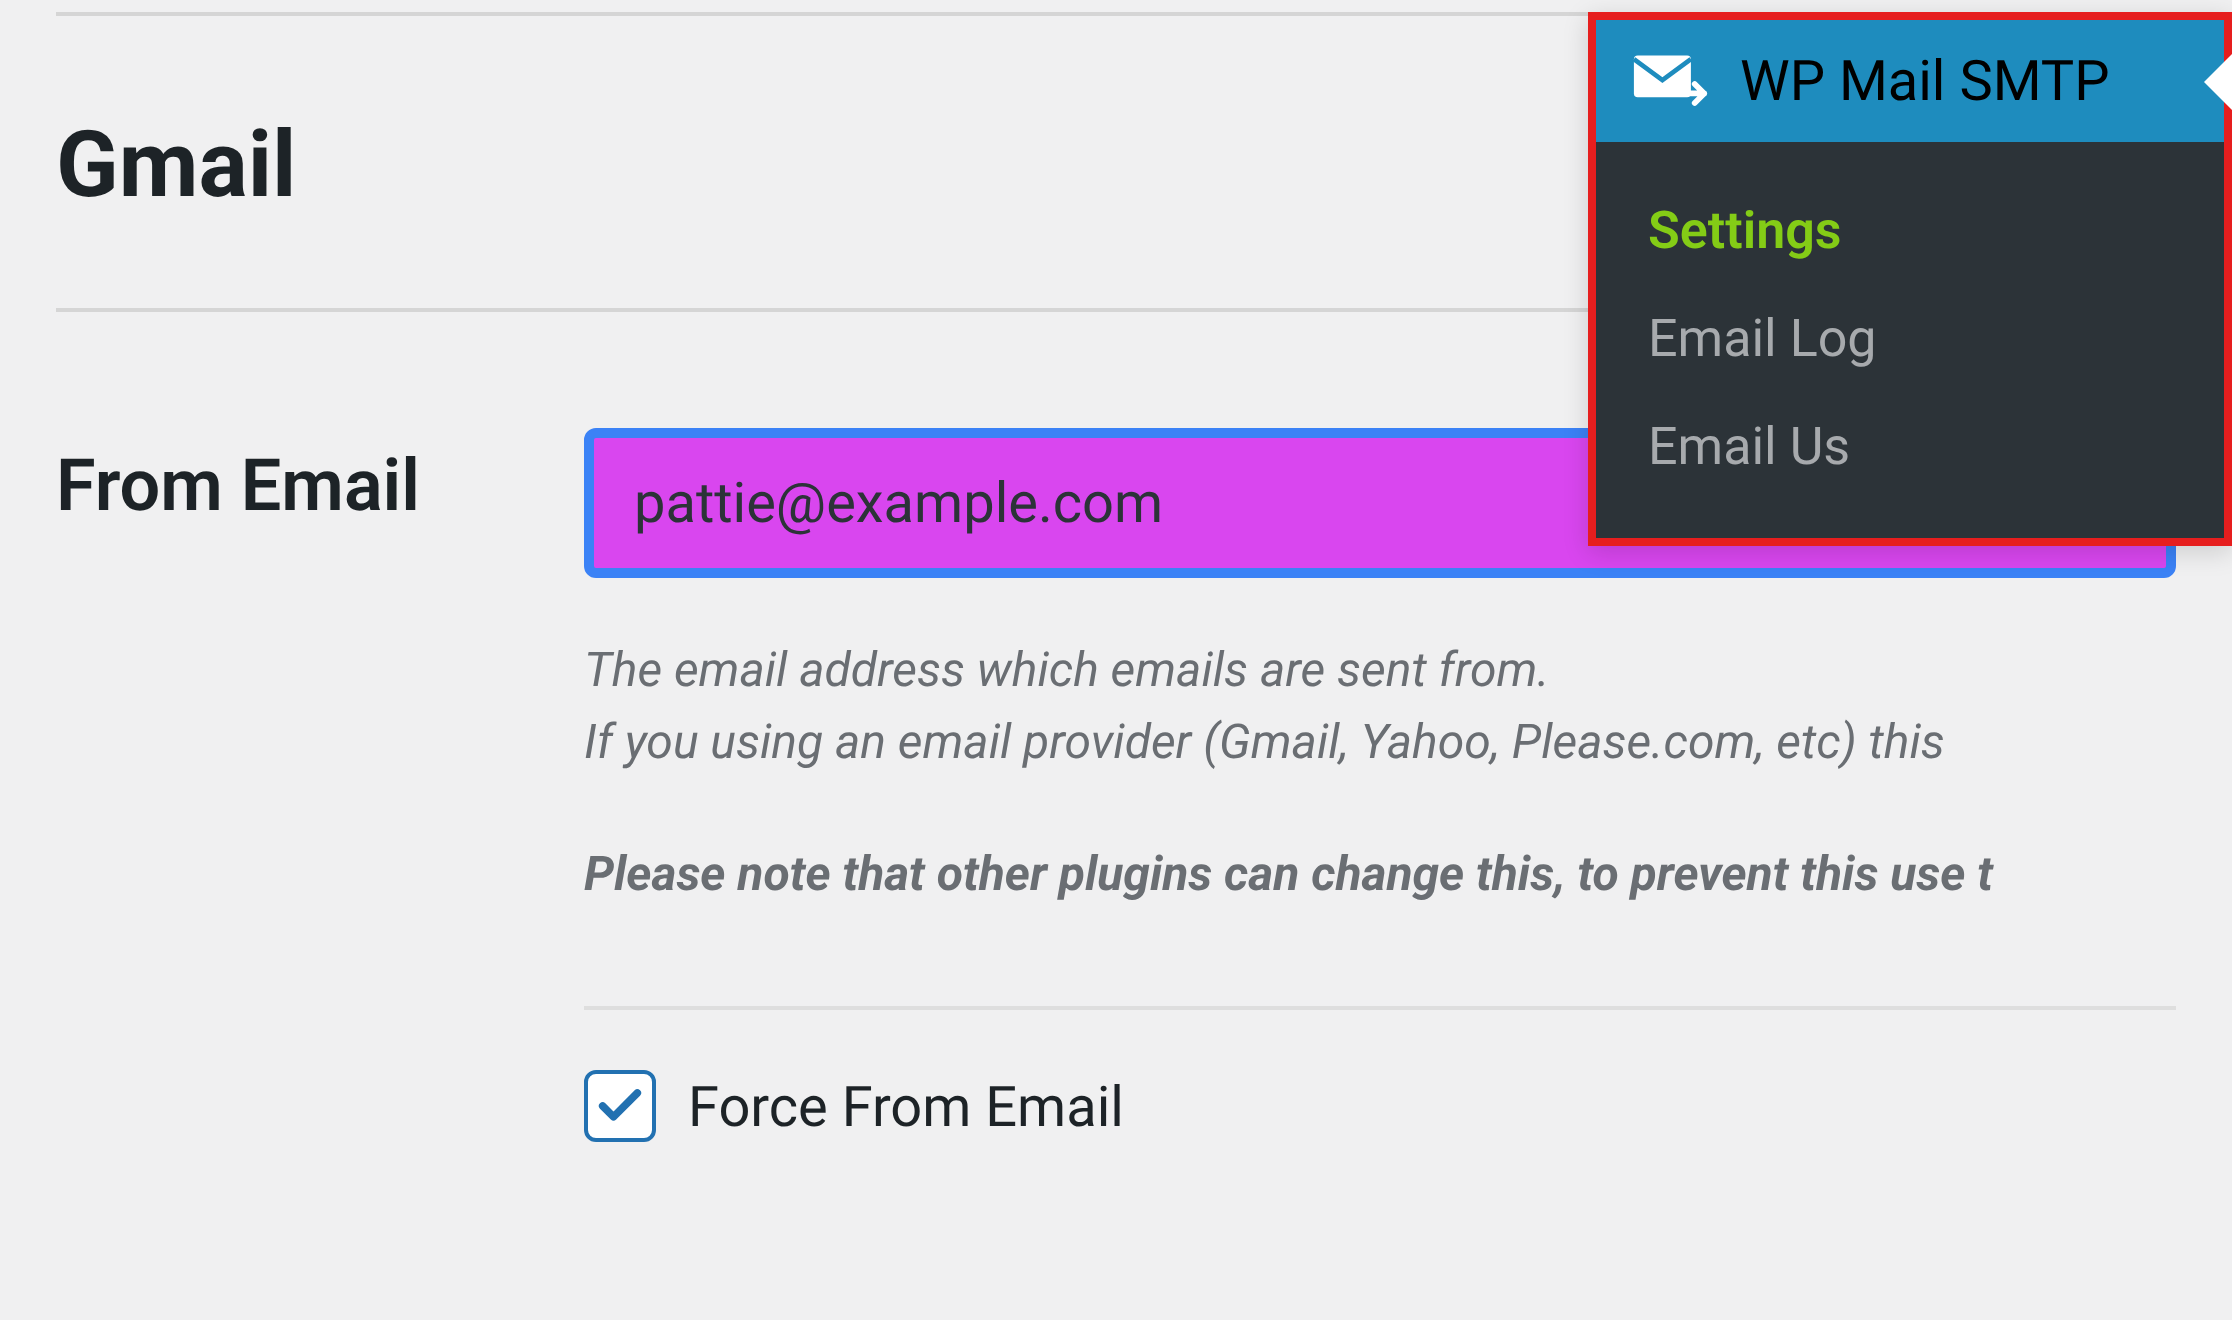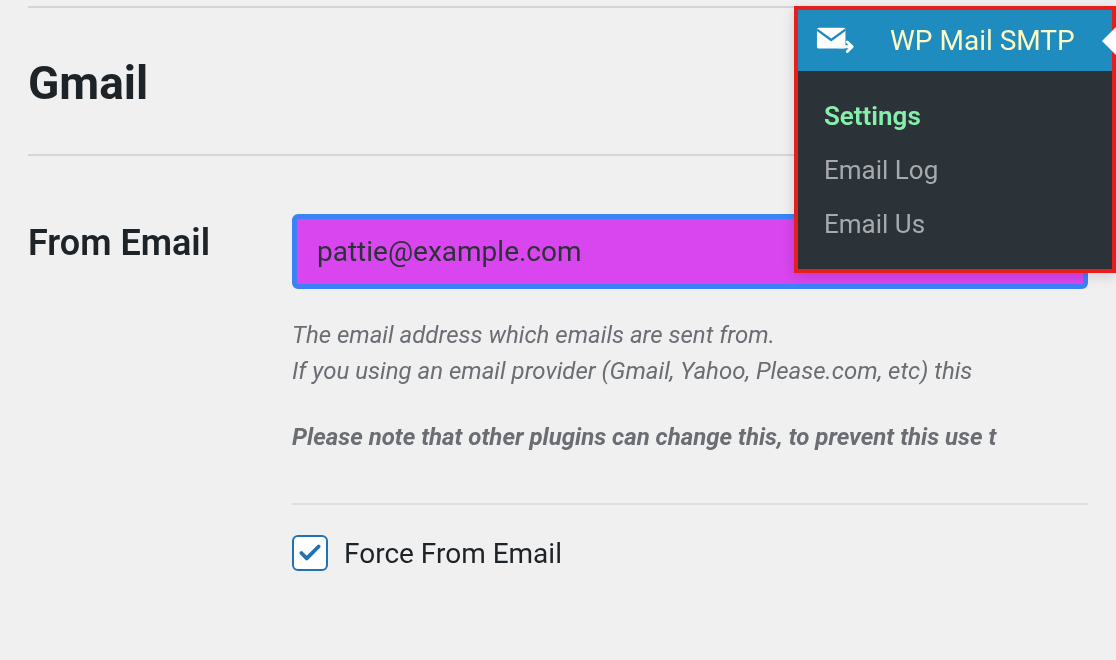--- a/index.html
+++ b/index.html
@@ -138,22 +138,21 @@
     
     .flyout-header-icon svg {
       width: 38px;
       height: 30px;
       display: block;
     }
     
     .flyout-header-title {
       font-size: 28px;
       font-weight: 400;
-      color: #fef9c3;
-      margin-left: 20px;
+      color: #000000;
     }
     
     .flyout-pointer {
       position: absolute;
       right: -4px;
       top: 50%;
       transform: translateY(-50%);
       width: 0;
       height: 0;
       border-top: 14px solid transparent;
@@ -167,21 +166,21 @@
     }
     
     .flyout-item {
       padding: 12px 26px;
       font-size: 26px;
       color: #a7aaad;
       cursor: pointer;
     }
     
     .flyout-item-active {
-      color: #86efac;
+      color: #84cc16;
       font-weight: 600;
     }
   </style>
 </head>
 <body>
 
 <div class="content">
   <div class="section-divider-top"></div>
 
   <h2 class="section-title">Gmail</h2>

